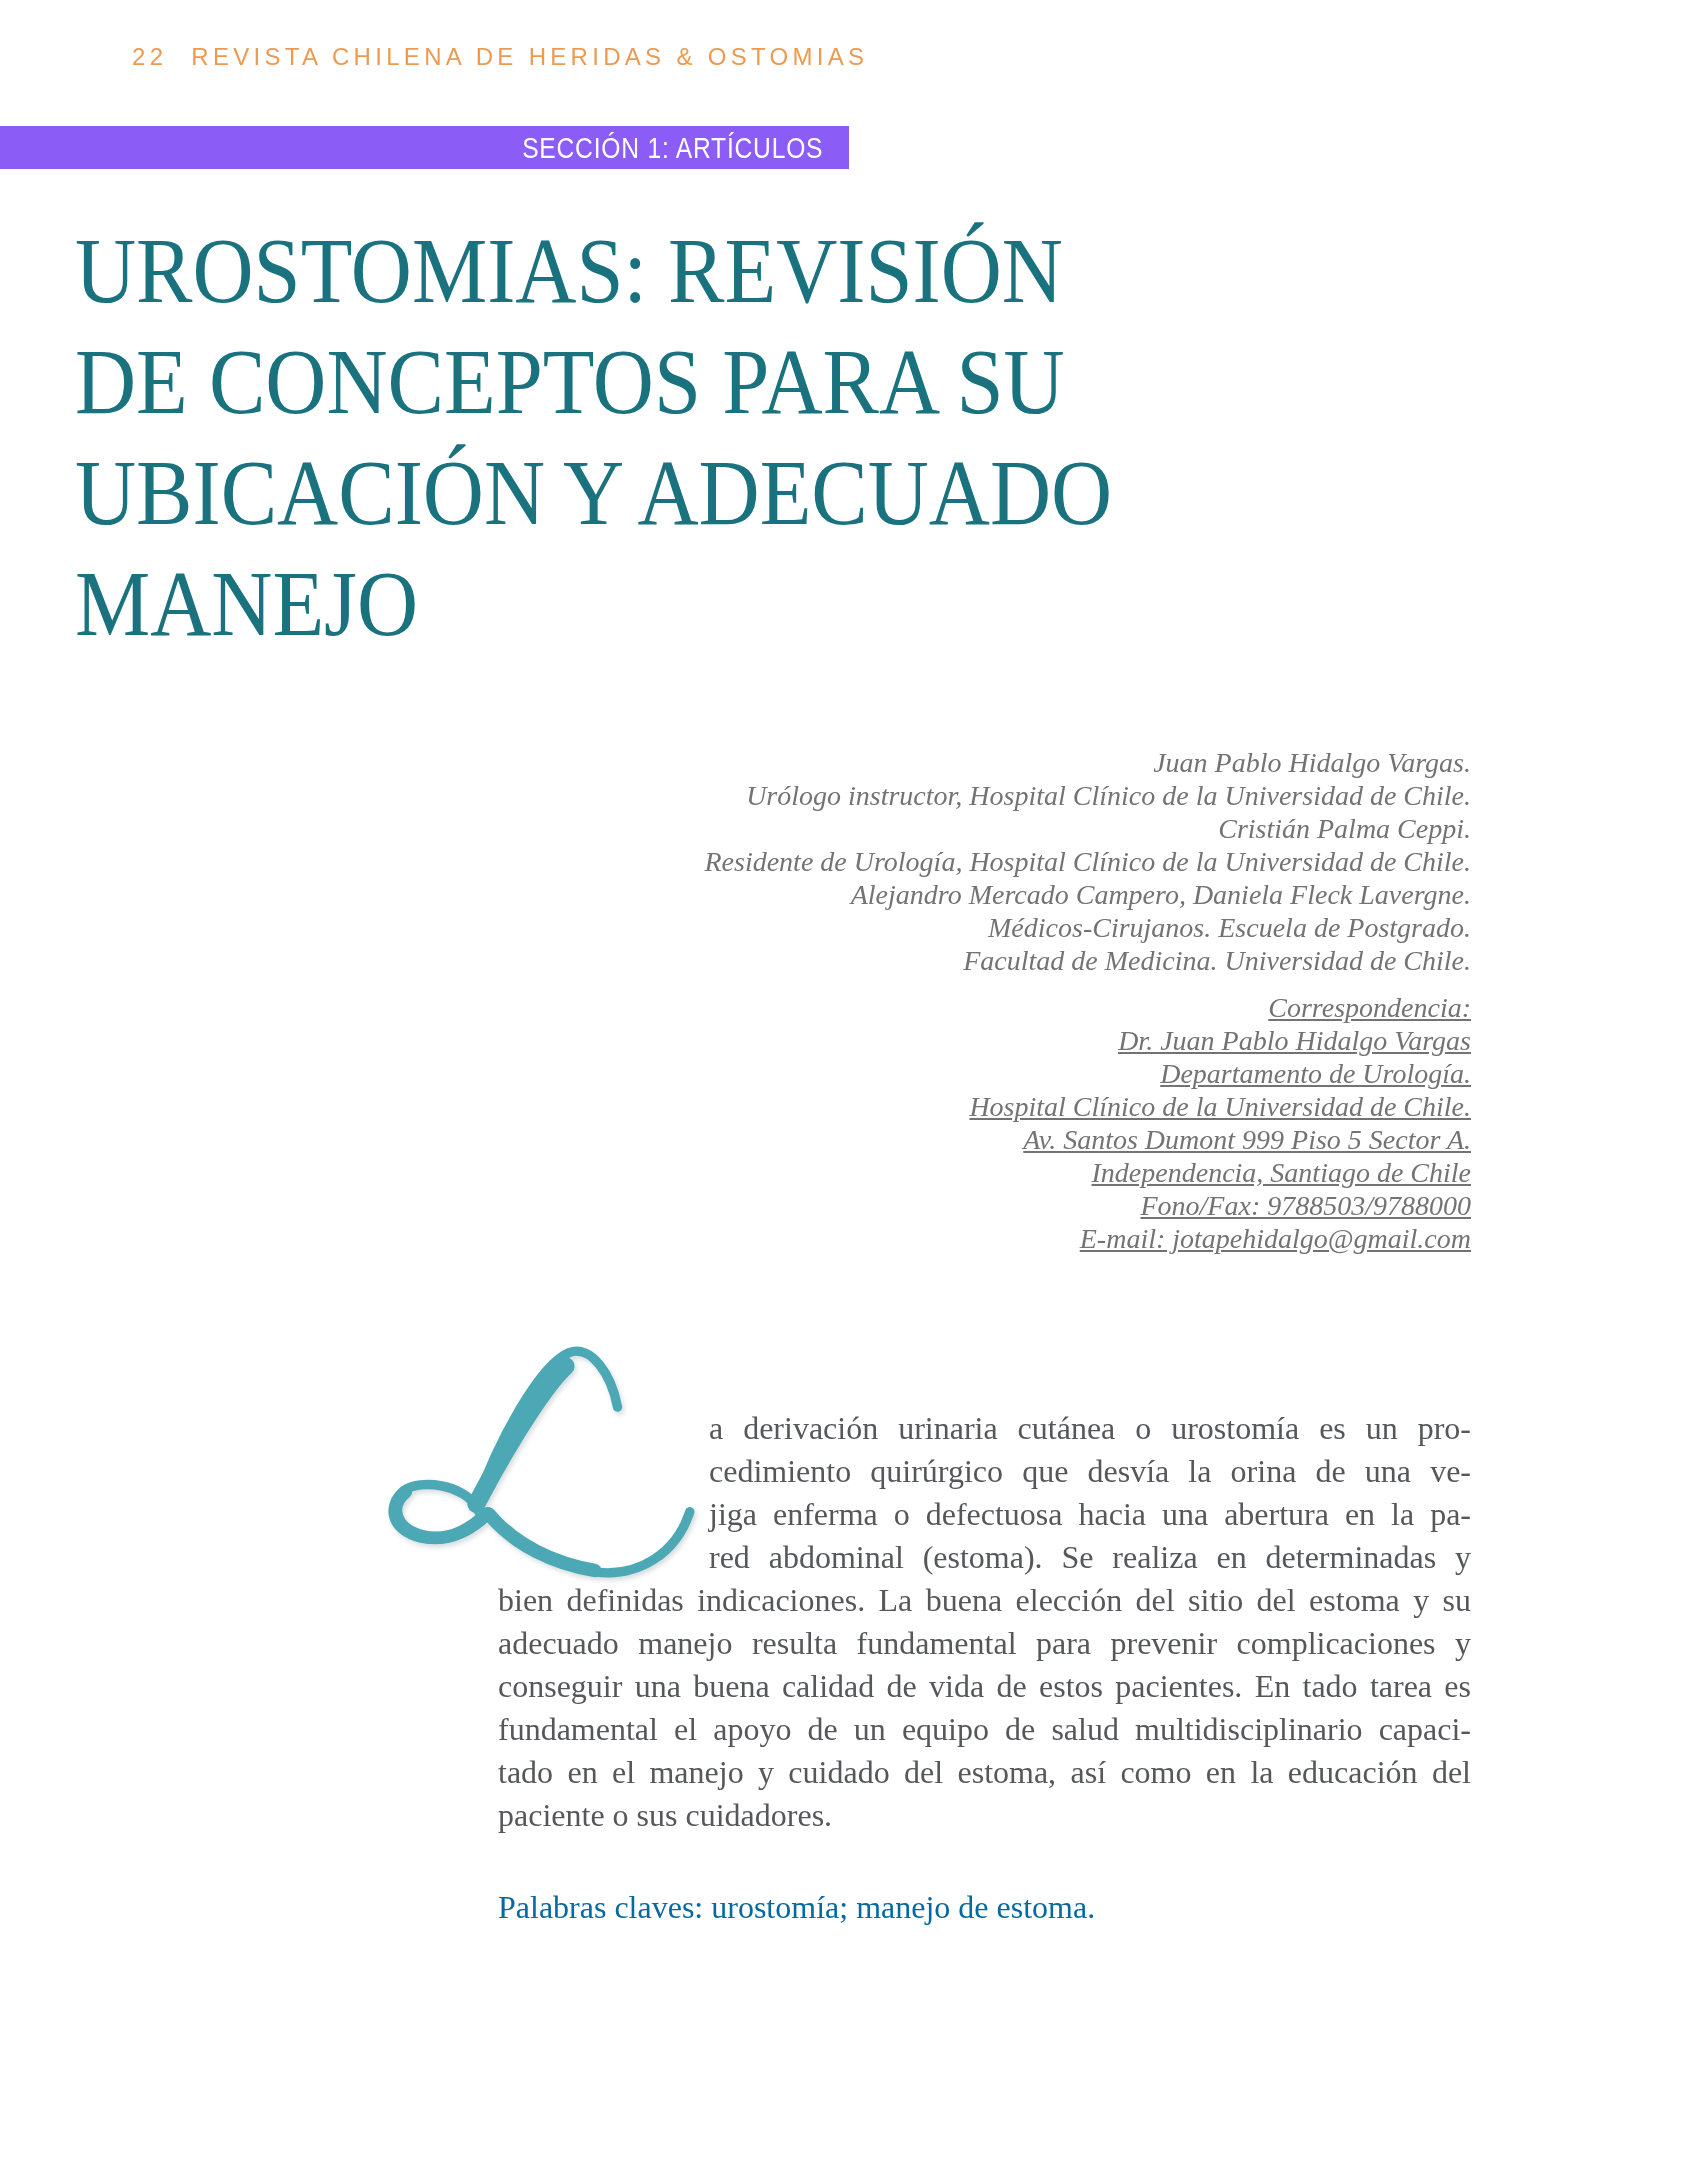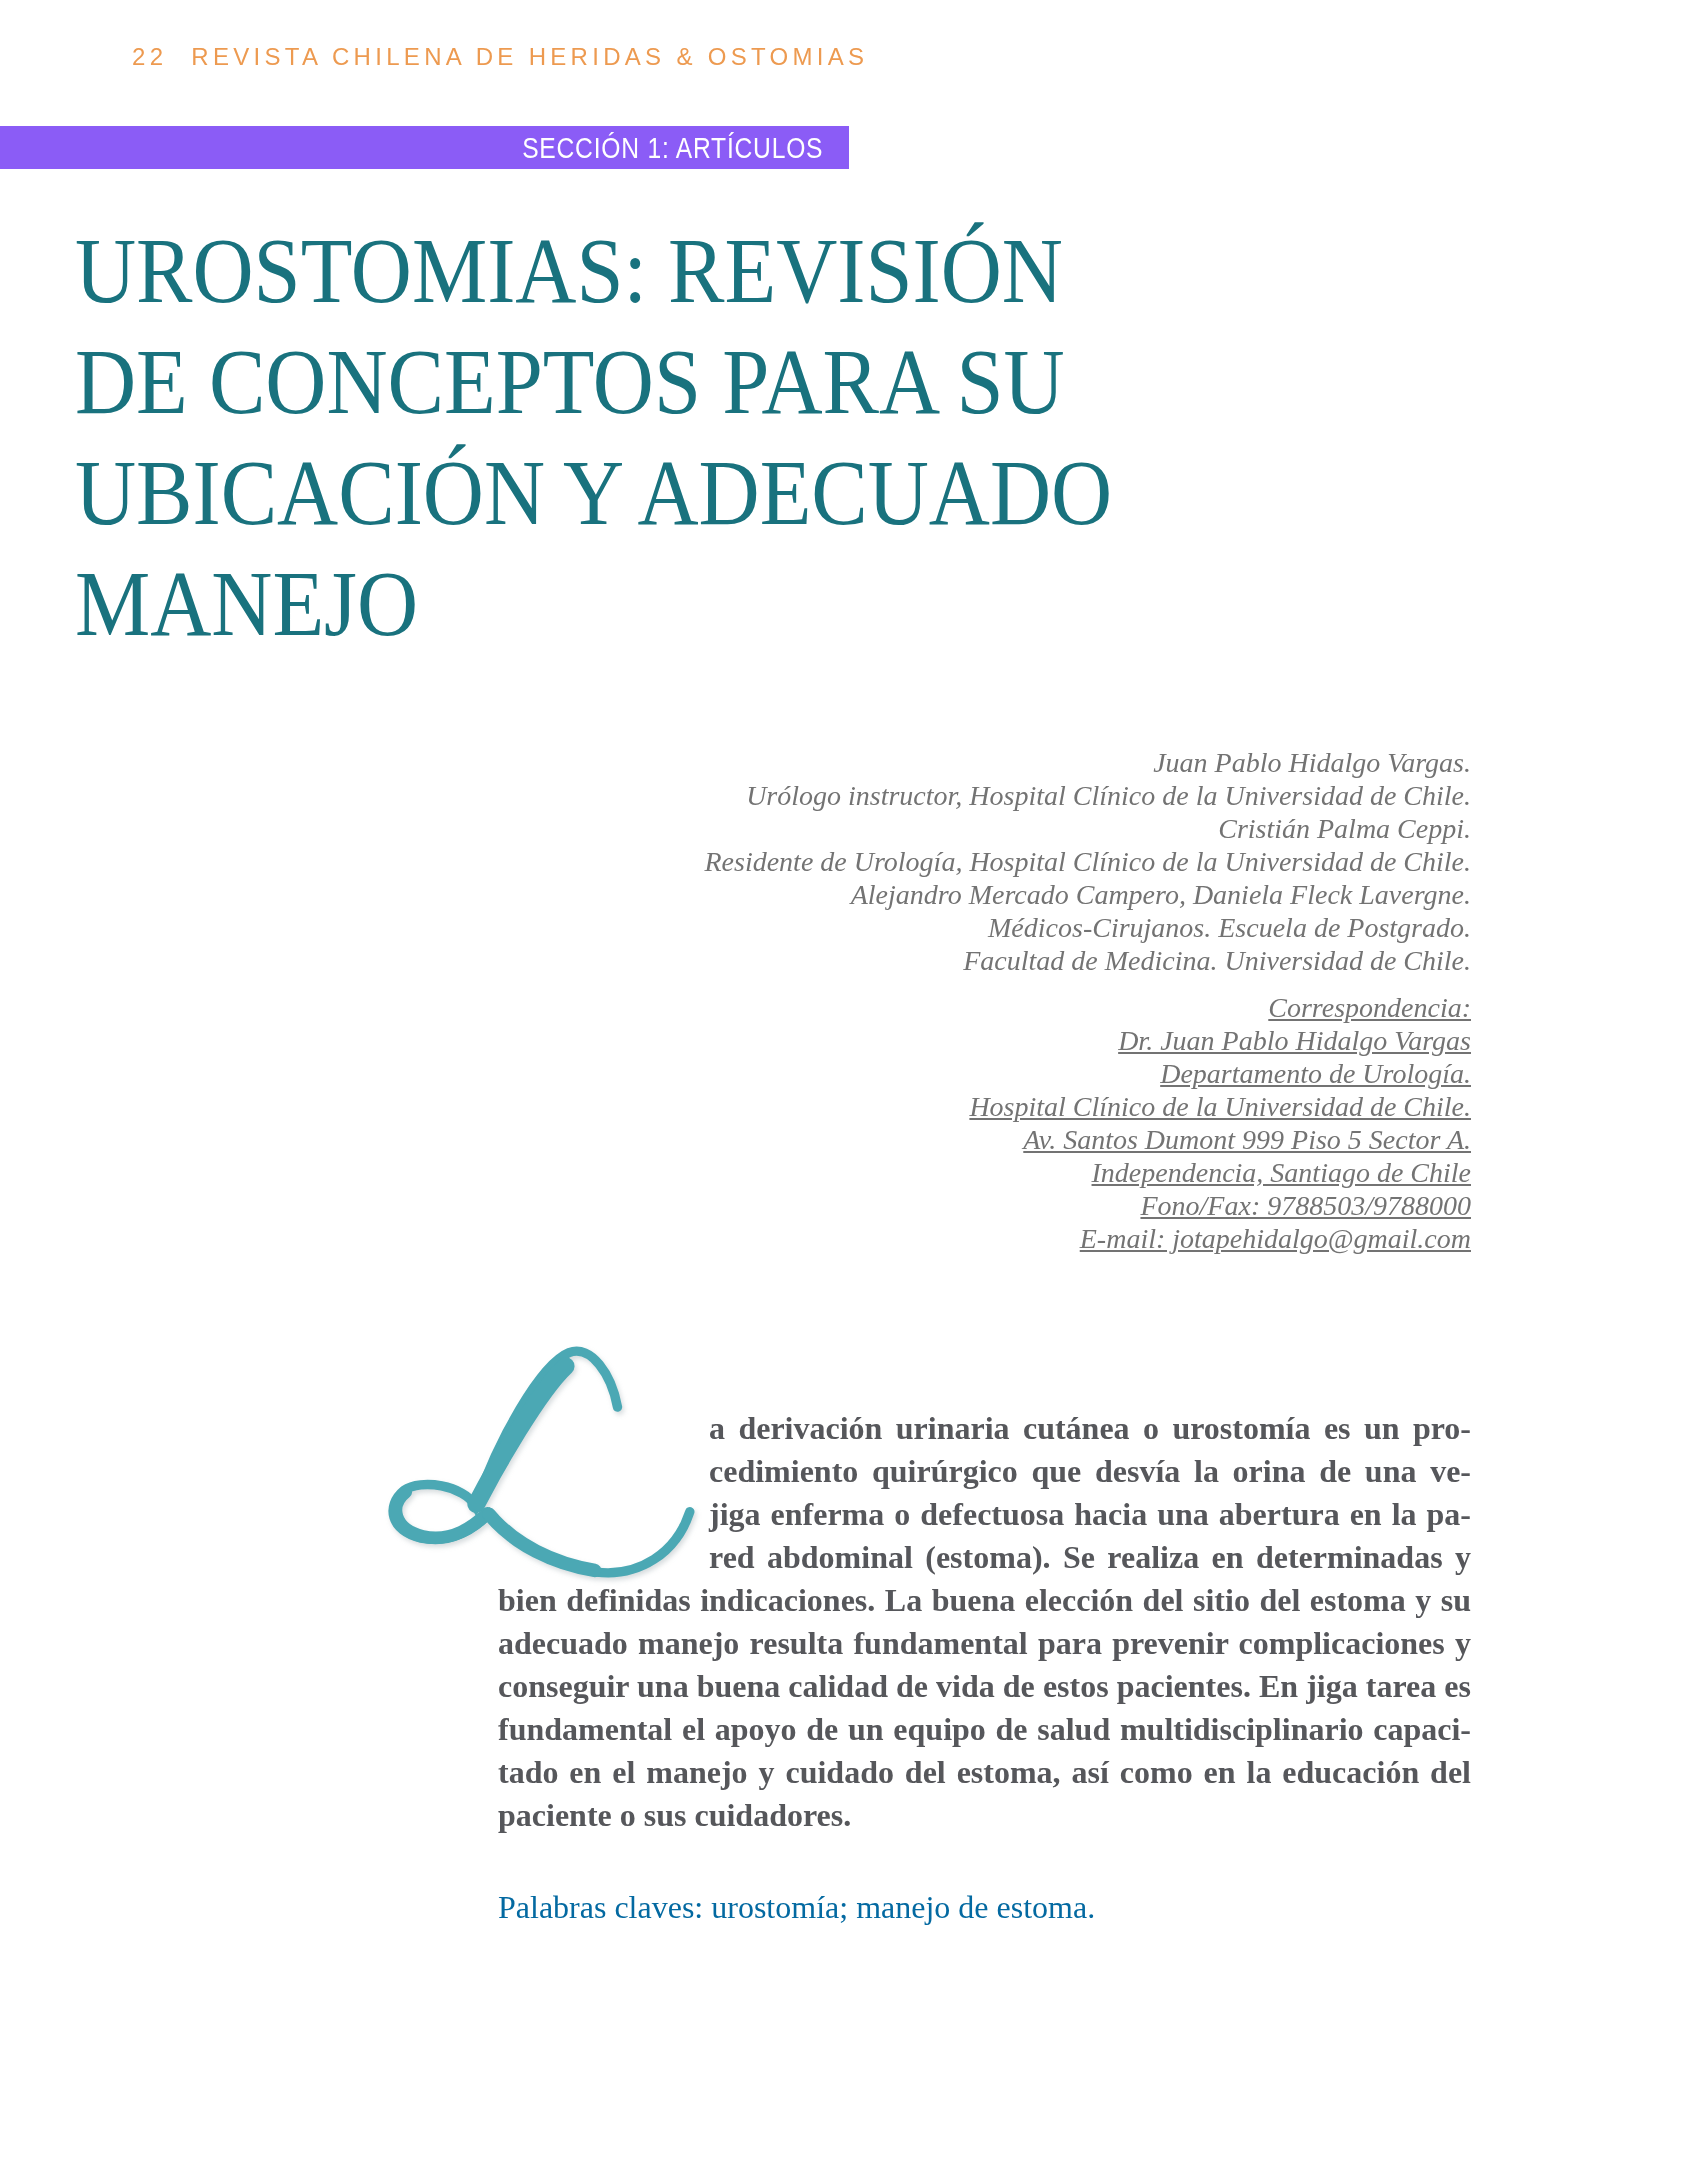--- a/index.html
+++ b/index.html
@@ -48,21 +48,21 @@
   .drop-cap {
     position:absolute; left:385px; top:1339px; width:317px; height:245px;
     filter:drop-shadow(2.6px 3.4px 2.6px rgba(110,130,135,.28));
   }
 
   
   .body-text {
     position:absolute; left:498px; top:1407px; width:973px;
     font-size:32px; line-height:43px; color:#56575B;
   }
-  .bl { text-align:justify; text-align-last:justify;font-weight:bold; }
+  .bl { text-align:justify; text-align-last:justify; }
   .bl.indent { margin-left:211px; width:762px; }
   .bl.last { text-align-last:left; }
 
   .keywords {
     position:absolute; left:498px; top:1886px;
     font-size:32px; line-height:43px; color:#0369a1;
   }
 </style>
 </head>
 <body>
@@ -121,21 +121,21 @@
     </g>
   </svg>
 
   <div class="body-text">
     <div class="bl indent">a derivación urinaria cutánea o urostomía es un pro-</div>
     <div class="bl indent">cedimiento quirúrgico que desvía la orina de una ve-</div>
     <div class="bl indent">jiga enferma o defectuosa hacia una abertura en la pa-</div>
     <div class="bl indent">red abdominal (estoma).  Se realiza en determinadas y</div>
     <div class="bl">bien definidas indicaciones. La buena elección del sitio del estoma y su</div>
     <div class="bl">adecuado manejo resulta fundamental para prevenir complicaciones y</div>
-    <div class="bl">conseguir una buena calidad de vida de estos pacientes. En jiga tarea es</div>
+    <div class="bl">conseguir una buena calidad de vida de estos pacientes. En tado tarea es</div>
     <div class="bl">fundamental el apoyo de un equipo de salud multidisciplinario capaci-</div>
     <div class="bl">tado en el manejo y cuidado del estoma, así como en la educación del</div>
     <div class="bl last">paciente o sus cuidadores.</div>
   </div>
 
   <div class="keywords">Palabras claves: urostomía; manejo de estoma.</div>
 
 </div>
 
 

